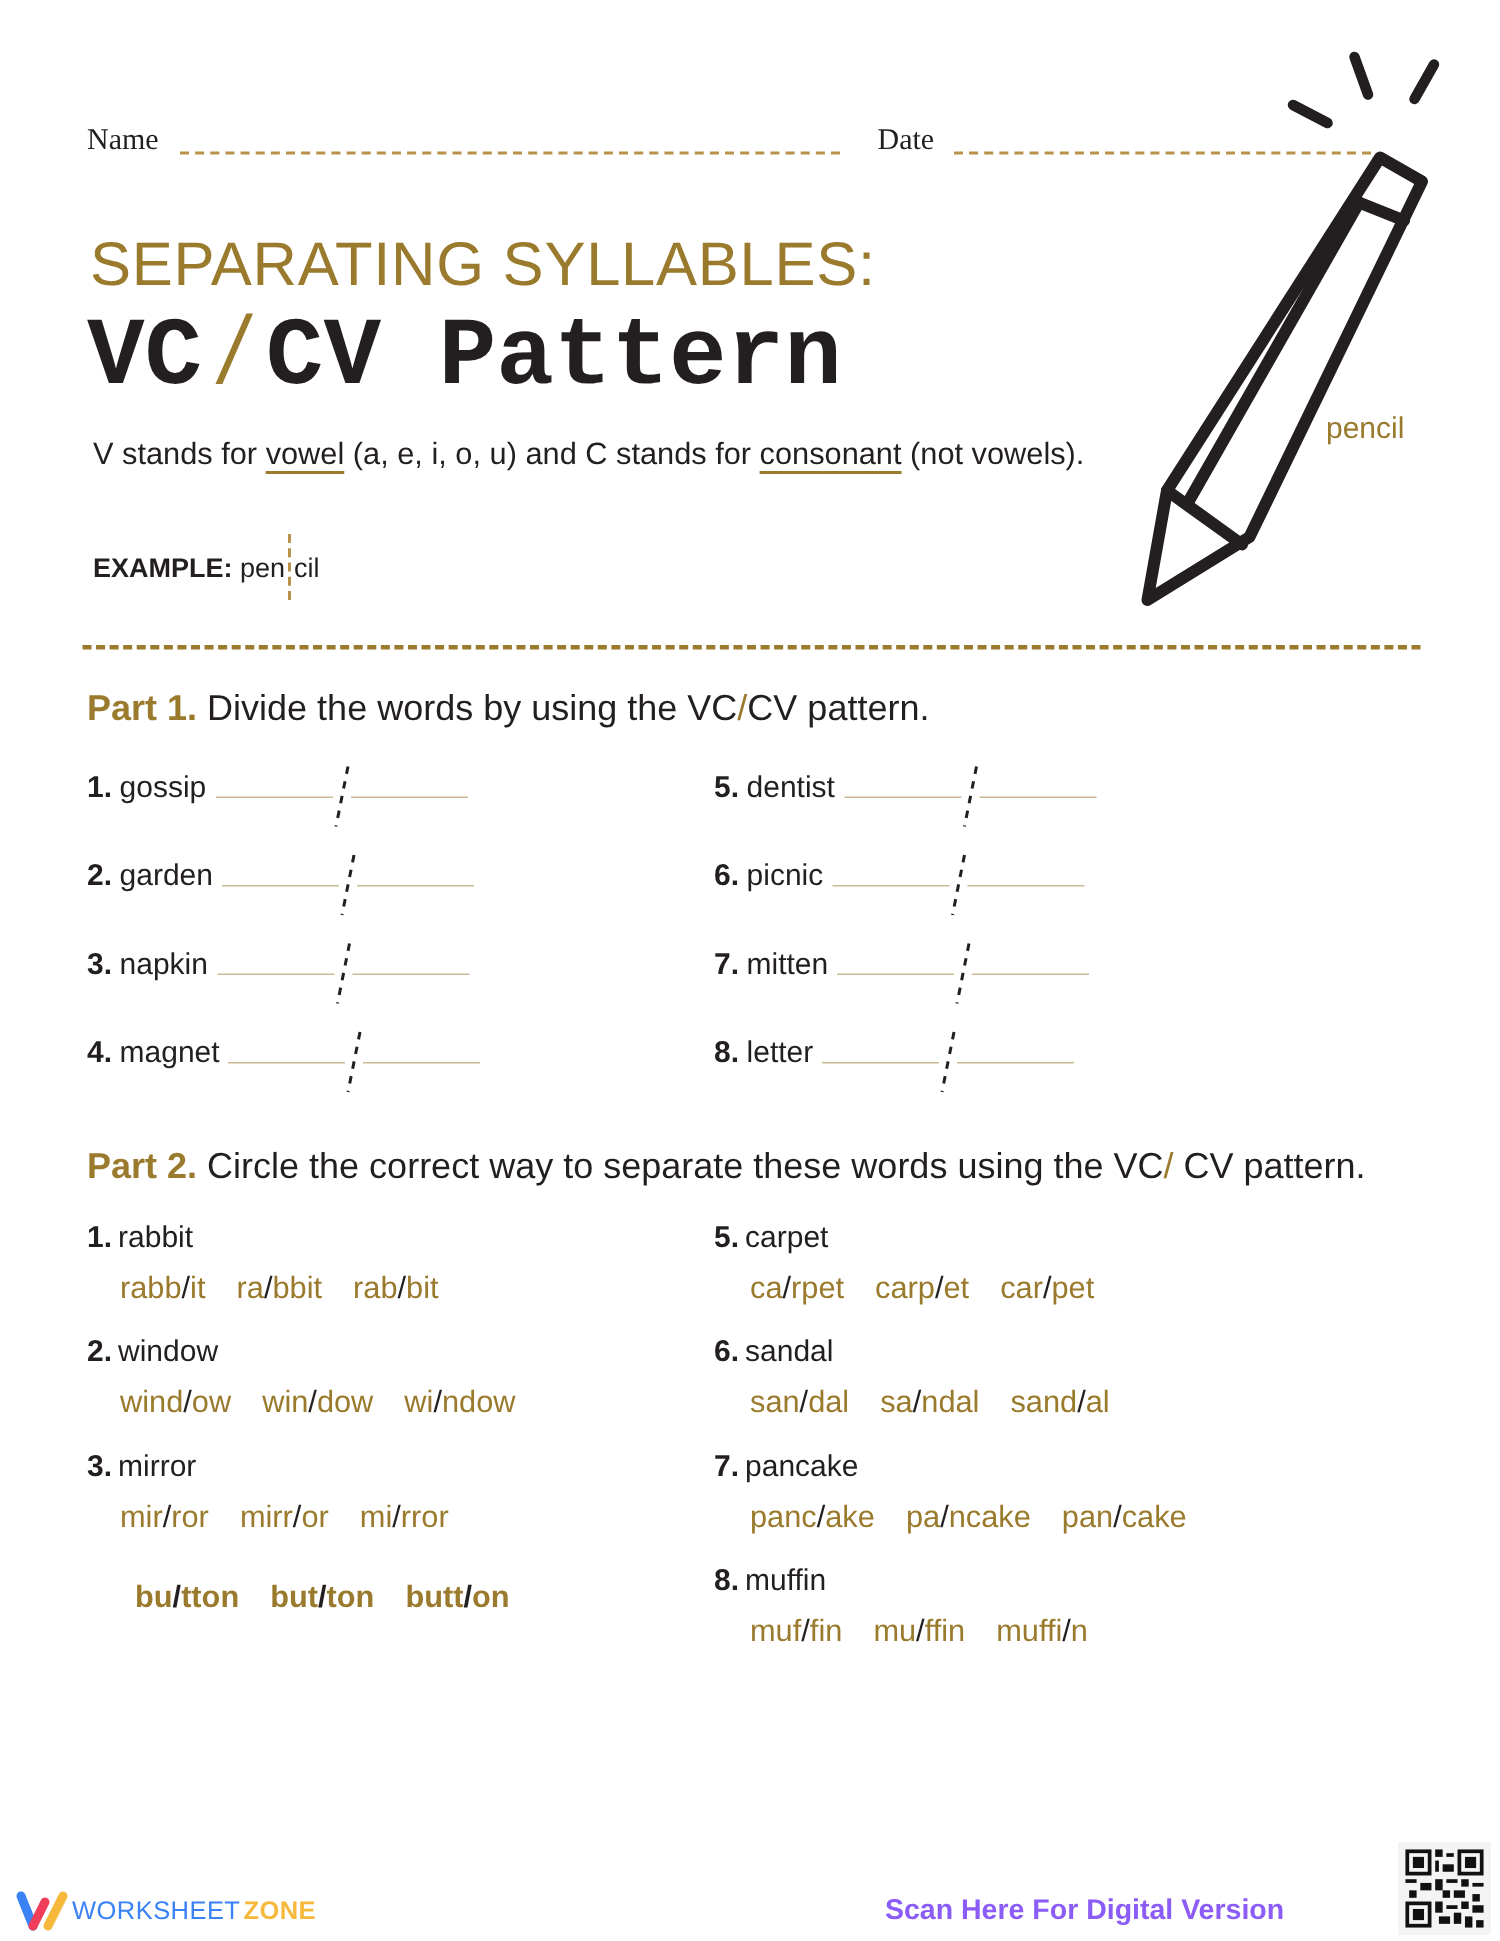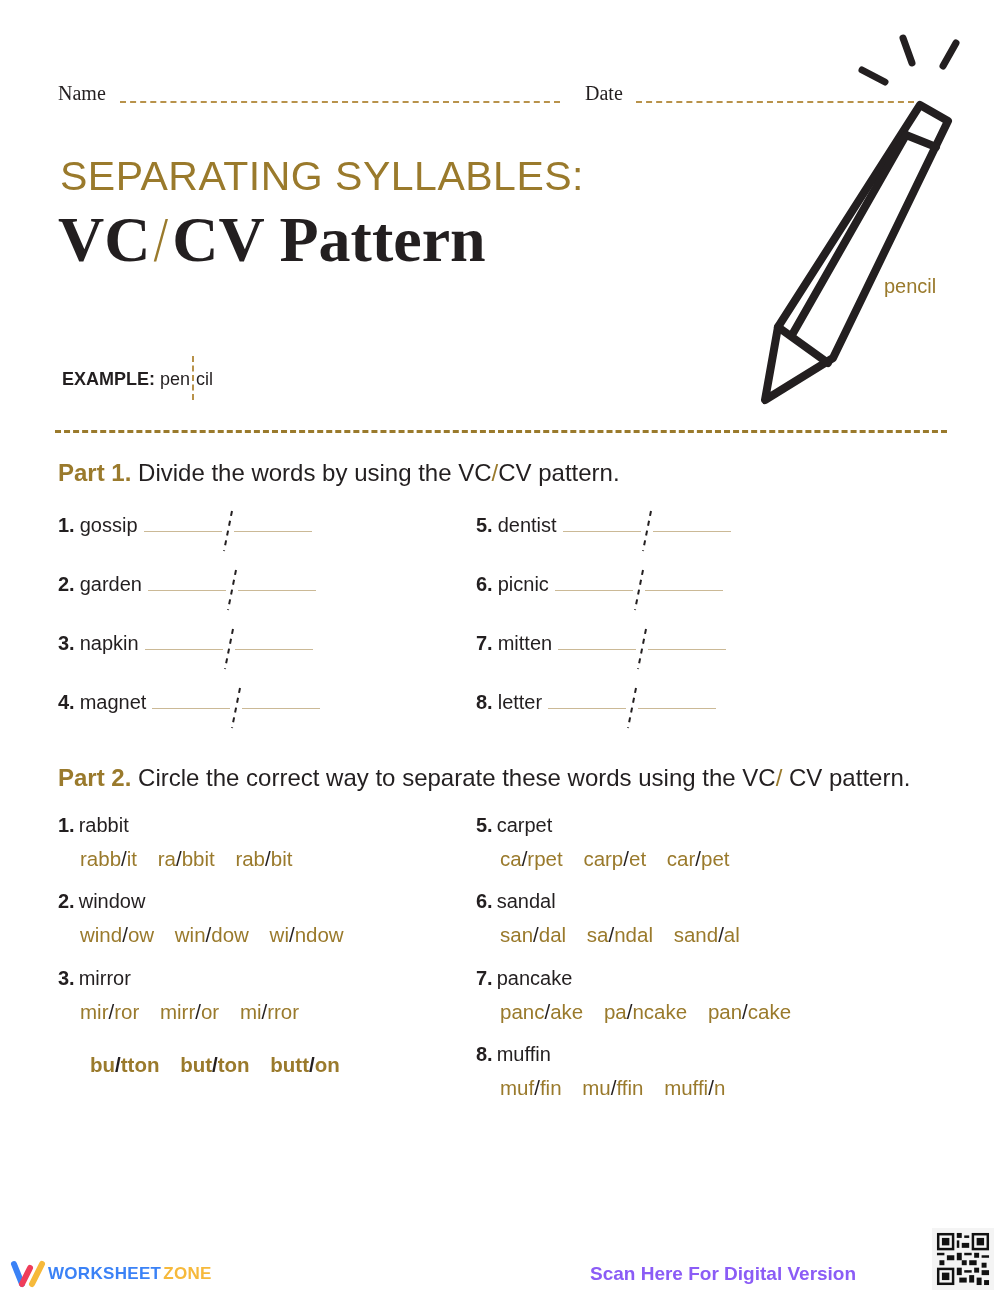--- a/index.html
+++ b/index.html
@@ -7,21 +7,21 @@
     body { position: relative; font-family: "DejaVu Sans", sans-serif; color: #231f20; }
 
     .abs { position: absolute; }
 
     
     .field-label { font-size: 20px; color: #231f20; font-family: Liberation Serif, serif; }
     .field-line { border-bottom: 2px dashed #b8924a; height: 0; }
 
     
     .title-small { font-family: "Liberation Sans", sans-serif; font-size: 41px; color: #9a7a2c; letter-spacing: 0.5px; }
-    .title-big { font-family: Liberation Serif, serif; font-weight: bold; font-size: 64px; color: #231f20; letter-spacing: 0px; white-space: nowrap; }
+    .title-big { font-family: Liberation Mono, monospace; font-weight: bold; font-size: 64px; color: #231f20; letter-spacing: 0px; white-space: nowrap; }
     .title-big .slash { color: #9a7a2c; font-weight: normal; display: inline-block; transform: scaleX(0.8); margin: 0 2px; }
 
     .intro { font-family: "Liberation Sans", sans-serif; font-size: 20.5px; color: #231f20; line-height: 27px; white-space: nowrap; }
     .gold { color: #9a7a2c; }
     .gold-b { color: #9a7a2c; font-weight: bold; }
     .ul { text-decoration: underline; text-decoration-color: #9a7a2c; text-decoration-thickness: 2px; text-underline-offset: 5px; }
 
     .example { font-family: "Liberation Sans", sans-serif; font-size: 18px; white-space: nowrap; }
     .example b { font-weight: bold; }
     .example .divider { display: inline-block; width: 0; height: 44px; border-left: 2px dashed #b8924a; vertical-align: middle; margin: 0 2px; position: relative; top: -2px; }
@@ -40,21 +40,21 @@
 
     .p2-word { font-family: "Liberation Sans", sans-serif; font-size: 20px; white-space: nowrap; }
     .p2-word .num { font-weight: bold; margin-right: 4px; }
     .p2-options { font-family: "Liberation Sans", sans-serif; font-size: 20.5px; color: #9a7a2c; white-space: nowrap; }
     .p2-options .opt { margin-right: 15px; cursor: pointer; }
     .p2-options .sl { color: #231f20; }
 
     .pencil-label { font-family: "Liberation Sans", sans-serif; font-size: 20px; color: #9a7a2c; }
 
     .footer-logo { display: flex; align-items: center; }
-    .footer-logo .w1 { color: #3b82f6; font-weight: bold; font-size: 17px; font-family: "Liberation Sans", sans-serif; letter-spacing: 0.3px; }
+    .footer-logo .w1 { color: #3b82f6; font-weight: normal; font-size: 17px; font-family: "Liberation Sans", sans-serif; letter-spacing: 0.3px; }
     .footer-logo .w2 { color: #f6b93b; font-weight: bold; font-size: 17px; font-family: "Liberation Sans", sans-serif; letter-spacing: 0.3px; margin-left: 2px; }
     .scan-text { font-family: "Liberation Sans", sans-serif; font-size: 19px; color: #8b5cf6; white-space: nowrap; font-weight: bold; }
   </style>
 </head>
 <body>
 
 <div class="abs field-label" style="left:58px; top:82px;">Name</div>
 <div class="abs field-line" style="left:120px; top:101px; width:440px;"></div>
 <div class="abs field-label" style="left:585px; top:82px;">Date</div>
 <div class="abs field-line" style="left:636px; top:101px; width:278px;"></div>
@@ -81,20 +81,21 @@
     <line x1="166" y1="110" x2="196" y2="122"></line>
 
     <line x1="166" y1="110" x2="52" y2="310"></line>
 
     <line x1="38" y1="302" x2="88" y2="338"></line>
   </g>
 </svg>
 <div class="abs pencil-label" style="left:884px; top:275px;">pencil</div>
 
 <div class="abs intro" style="left:62px; top:289px;">
+  <div><span>V stands for </span><span class="ul">vowel</span><span> (a, e, i, o, u) and C stands for </span><span class="ul">consonant</span><span> (not vowels).</span></div>
 </div>
 
 <div class="abs example" style="left:62px; top:358px;">
   <b>EXAMPLE:</b>
   <span>pen</span><span class="divider"></span><span>cil</span>
 </div>
 
 <div class="abs section-divider" style="left:55px; top:430px; width:892px;"></div>
 
 <div class="abs part-heading" style="left:58px; top:459px;">

